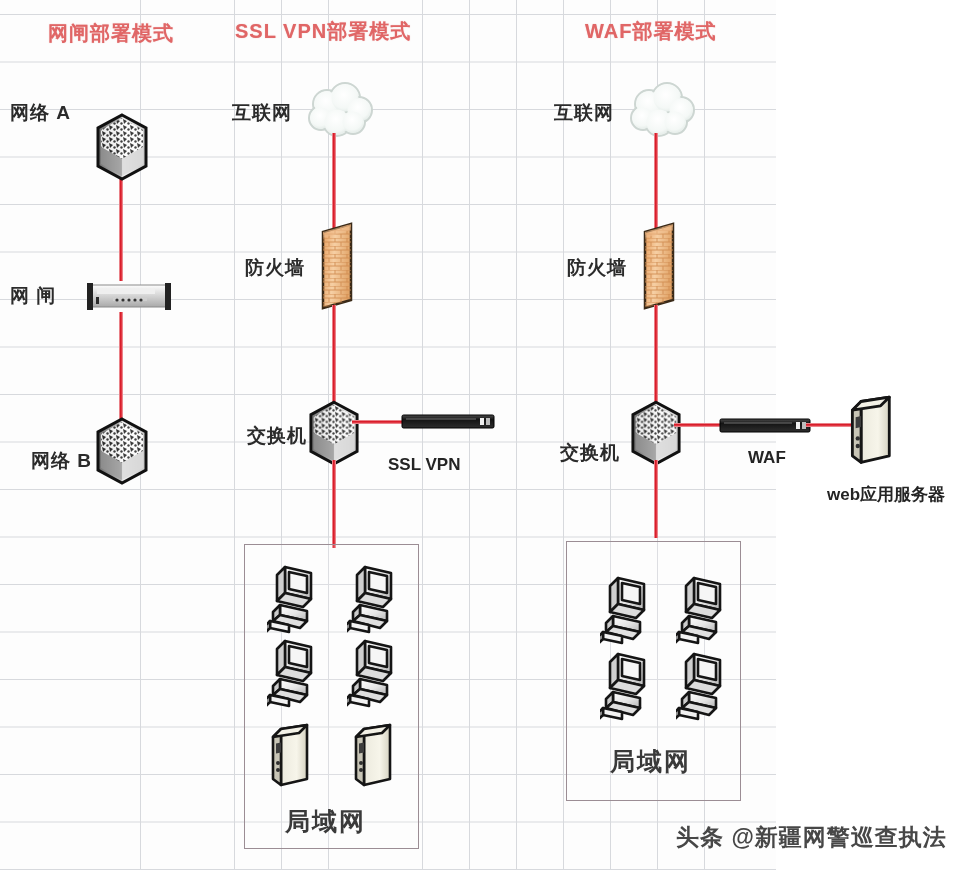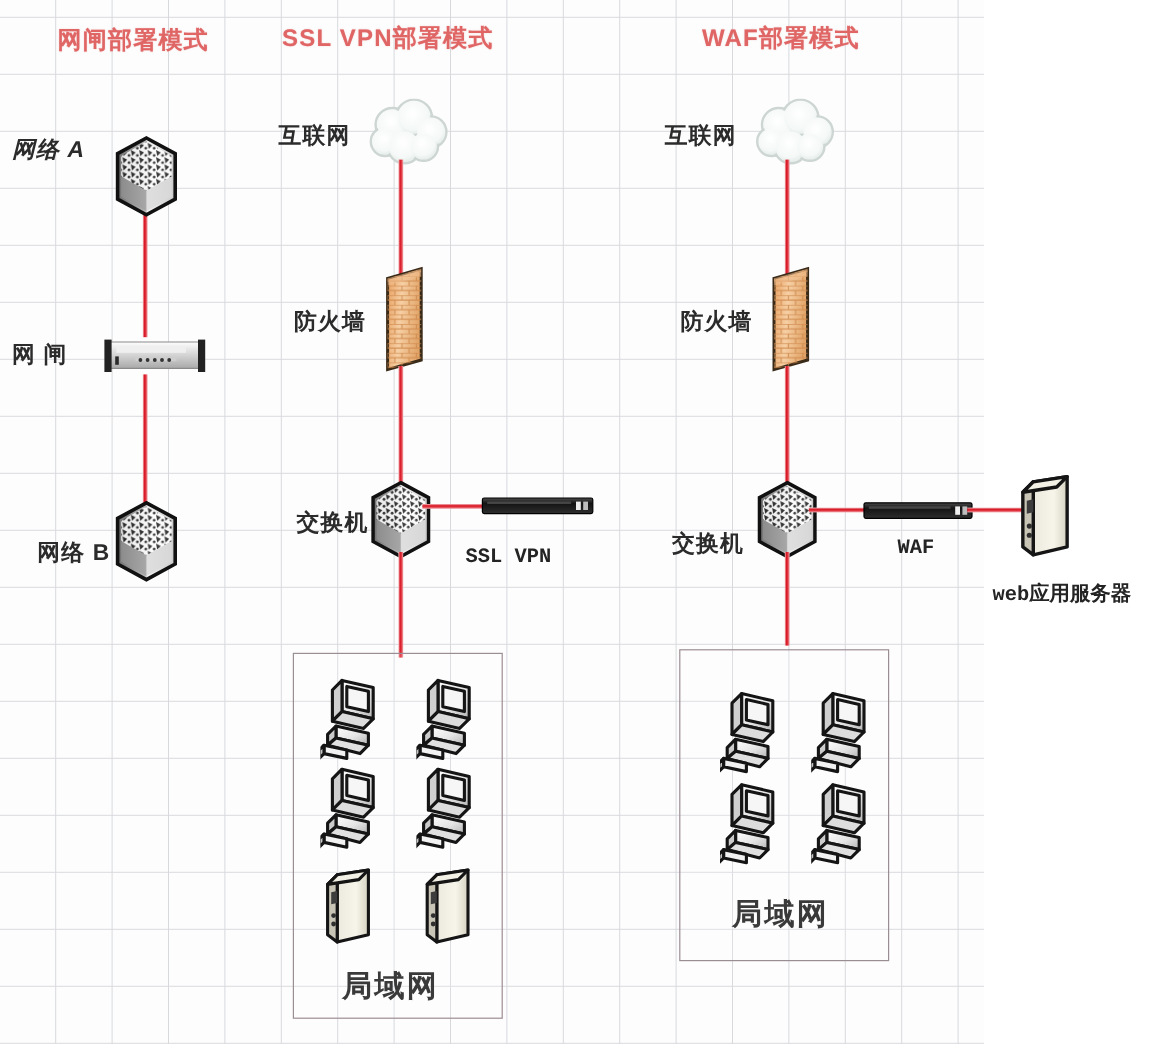--- a/index.html
+++ b/index.html
@@ -9,21 +9,20 @@
     font-family:"Liberation Sans","DejaVu Sans",sans-serif;
   }
   #canvas{
     position:relative;width:776px;height:870px;
     background-color:#fdfdfd;
     background-image:
       linear-gradient(to right, #d7d9dd 1px, transparent 1px),
       linear-gradient(to bottom, #d7d9dd 1px, transparent 1px);
     background-size:47px 47.5px;
     background-position:-1px 14px;
-    padding-left:44px;
   }
   .abs{position:absolute;}
 
   
   .title{
     color:#e06666;
     font-size:20px;
     font-weight:bold;
     letter-spacing:1px;
     white-space:nowrap;
@@ -36,21 +35,21 @@
     font-size:19px;
     font-weight:bold;
     white-space:nowrap;
     letter-spacing:1px;
   }
   .lbl-sm{
     color:#242424;
     font-size:17px;
     font-weight:bold;
     white-space:nowrap;
-    font-family:Liberation Mono, monospace;
+    font-family:Liberation Sans, sans-serif;
   }
   .lbl-lan{
     color:#3a3a3a;
     font-size:25px;
     font-weight:bold;
     letter-spacing:2px;
     white-space:nowrap;
   }
 
   
@@ -103,21 +102,21 @@
           <path d="M0 0 L4 2 L1 5 Z" fill="#1f1f1f"></path>
           <circle cx="5.5" cy="4.5" r="1.2" fill="#2a2a2a"></circle>
         </pattern>
       </defs>
       <polygon points="27,2 51,15 51,53 27,66 3,53 3,15" fill="url(#hexg)" stroke="#111" stroke-width="3"></polygon>
       <polygon points="27,5 48,17 48,34 27,46 6,34 6,17" fill="url(#noise1)" opacity=".85"></polygon>
       <polygon points="27,46 48,34 48,51 27,63" fill="#d9d9d9" opacity=".8"></polygon>
       <polygon points="27,46 6,34 6,51 27,63" fill="#9a9a9a" opacity=".6"></polygon>
     </svg>
   </div>
-  <div class="abs lbl" style="left:10px;top:112px;font-style:italic;">网络 A</div>
+  <div class="abs lbl" style="left:10px;top:100px;">网络 A</div>
 
   <div class="abs" style="left:85px;top:281px;">
     <svg class="icon" width="88" height="32" viewBox="0 0 88 32">
       <defs>
         <linearGradient id="rackg" x1="0" y1="0" x2="0" y2="1">
           <stop offset="0%" stop-color="#fdfdfd"></stop>
           <stop offset="40%" stop-color="#dcdcdc"></stop>
           <stop offset="100%" stop-color="#a9a9a9"></stop>
         </linearGradient>
       </defs>
@@ -467,14 +466,15 @@
         <polygon points="13,42 6,49 6,58 13,52" fill="#cbcbcb"></polygon>
         <polygon points="6,58 13,52 40,58 33,65" fill="#e0e0e0"></polygon>
         <polygon points="3,58 22,62 22,69 3,65" fill="#f2f2f2"></polygon>
         <polygon points="3,58 -1,62 -1,69 3,65" fill="#c6c6c6"></polygon>
       </g>
     </svg>
   </div>
 
   <div class="abs lbl-lan" style="left:610px;top:745px;">局域网</div>
 
+  <div class="abs wm" style="left:676px;top:822px;">头条 @新疆网警巡查执法</div>
 
 </div>
 
 </body></html>

